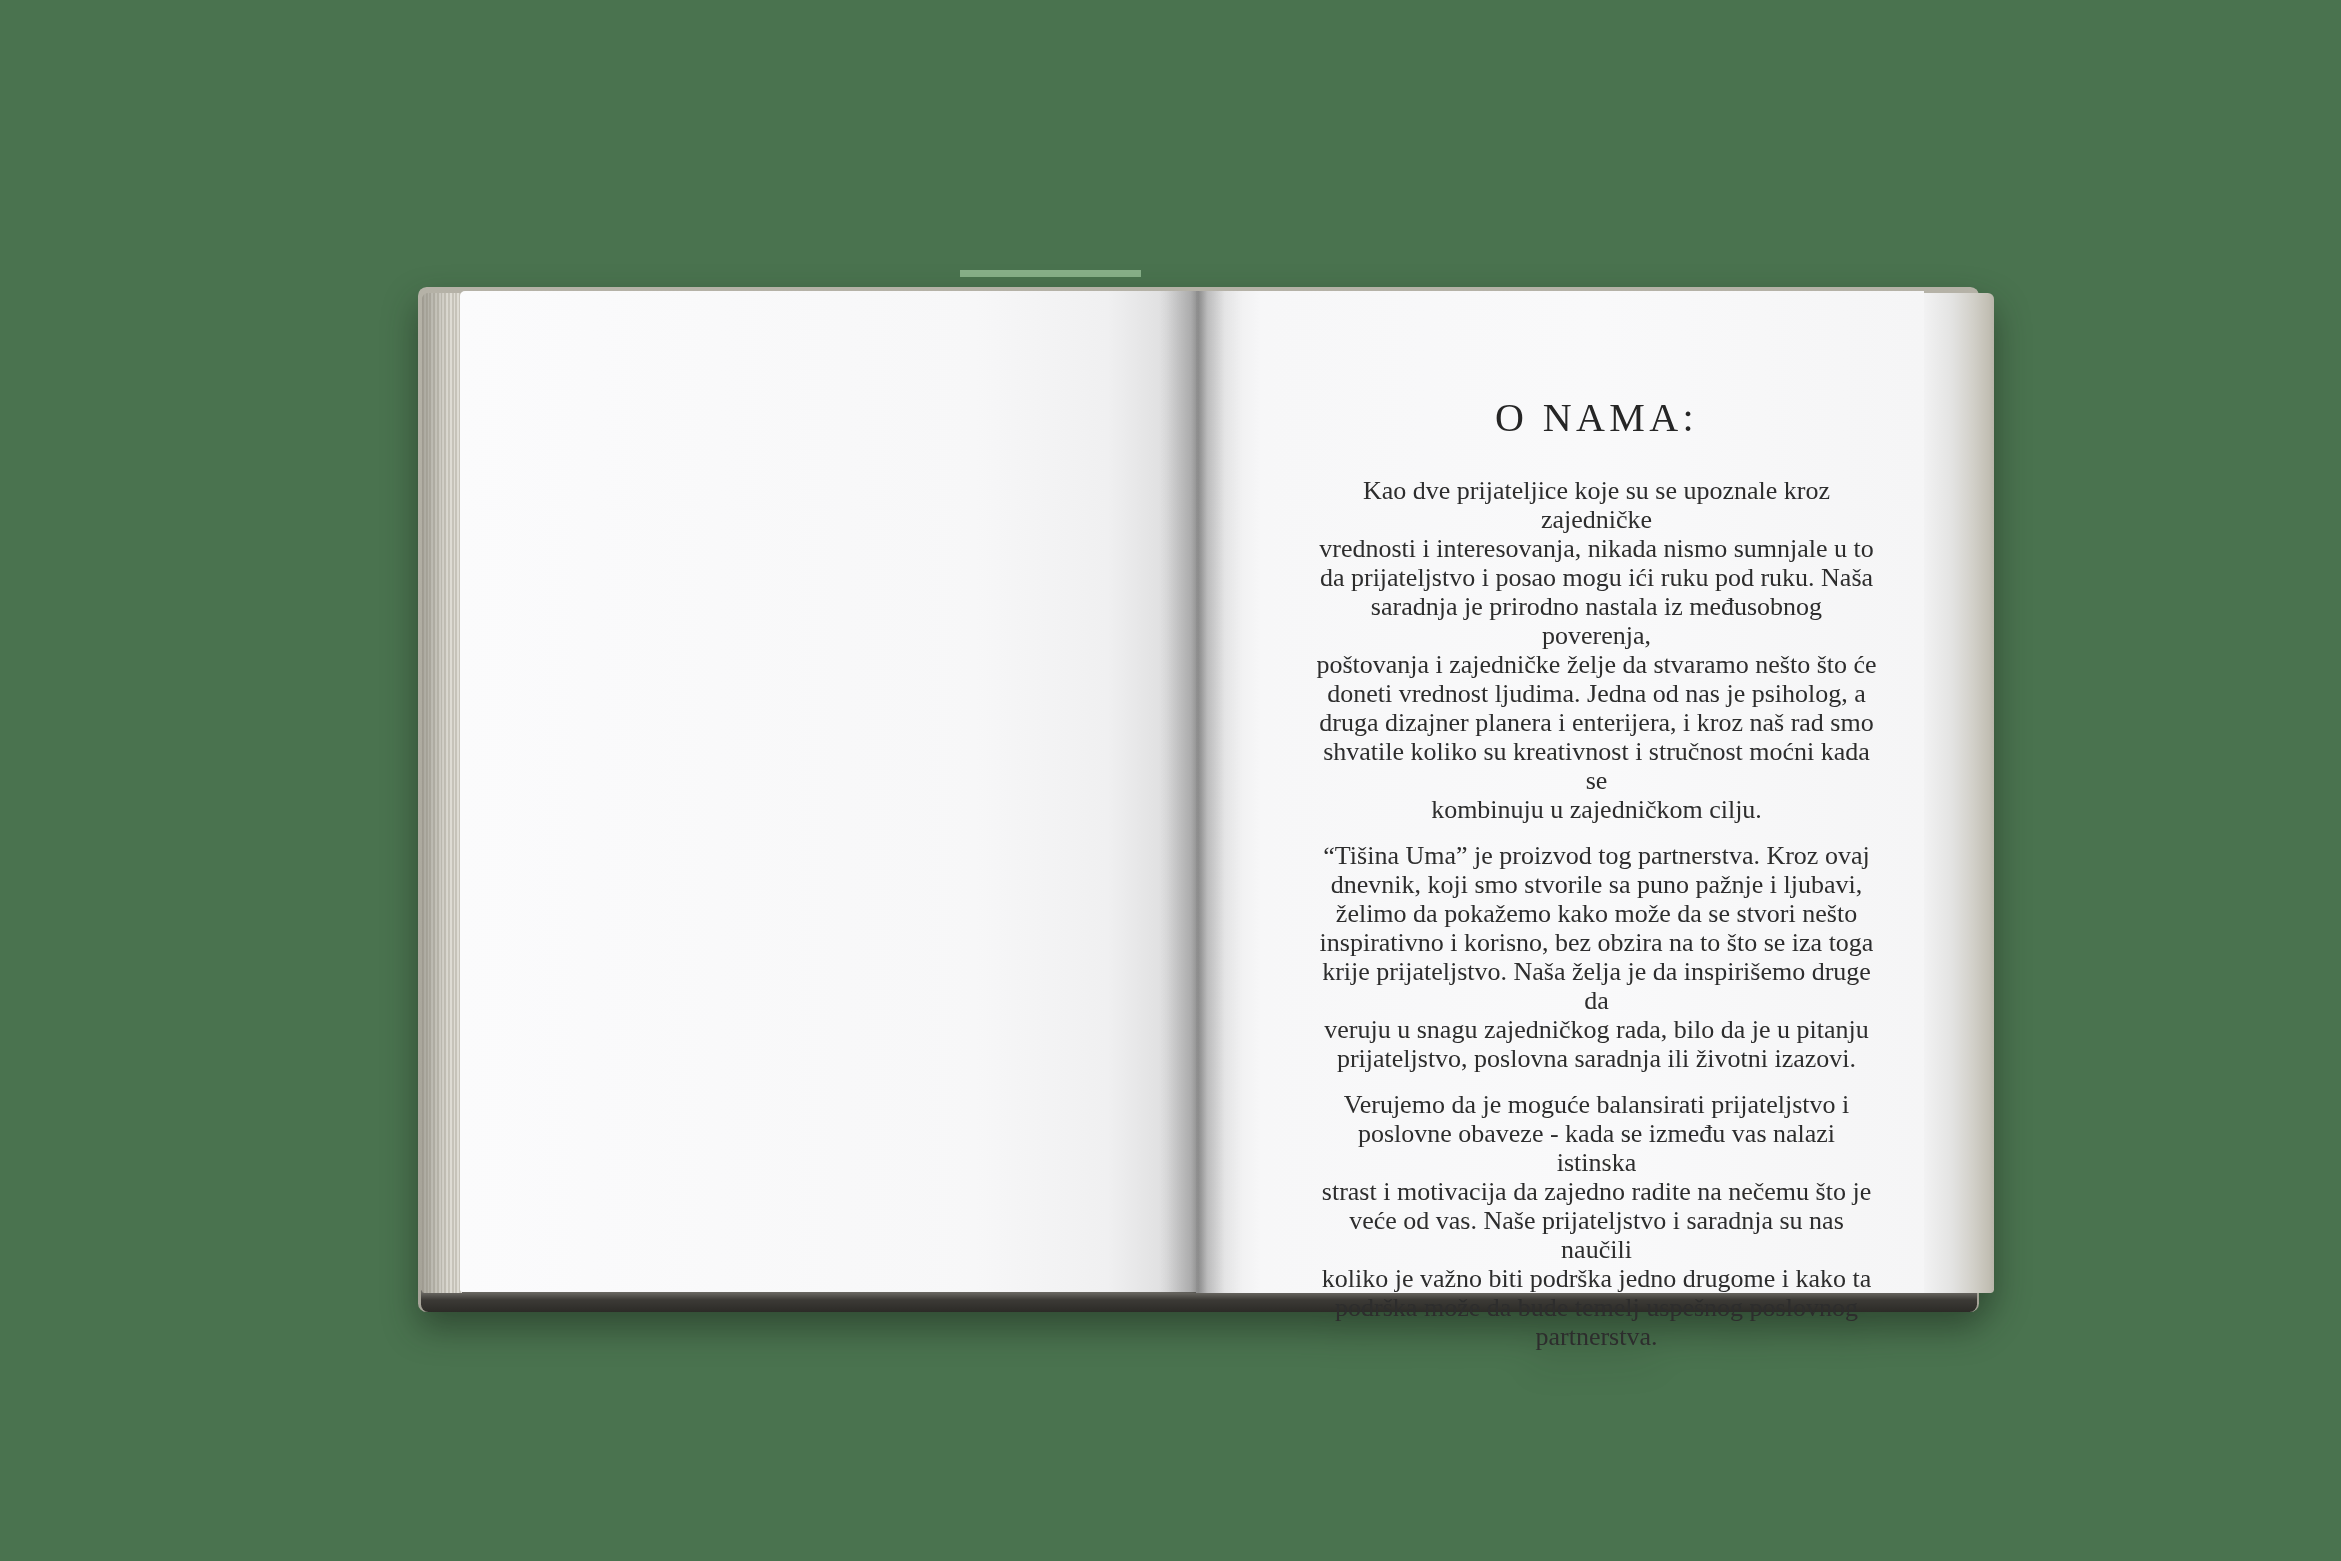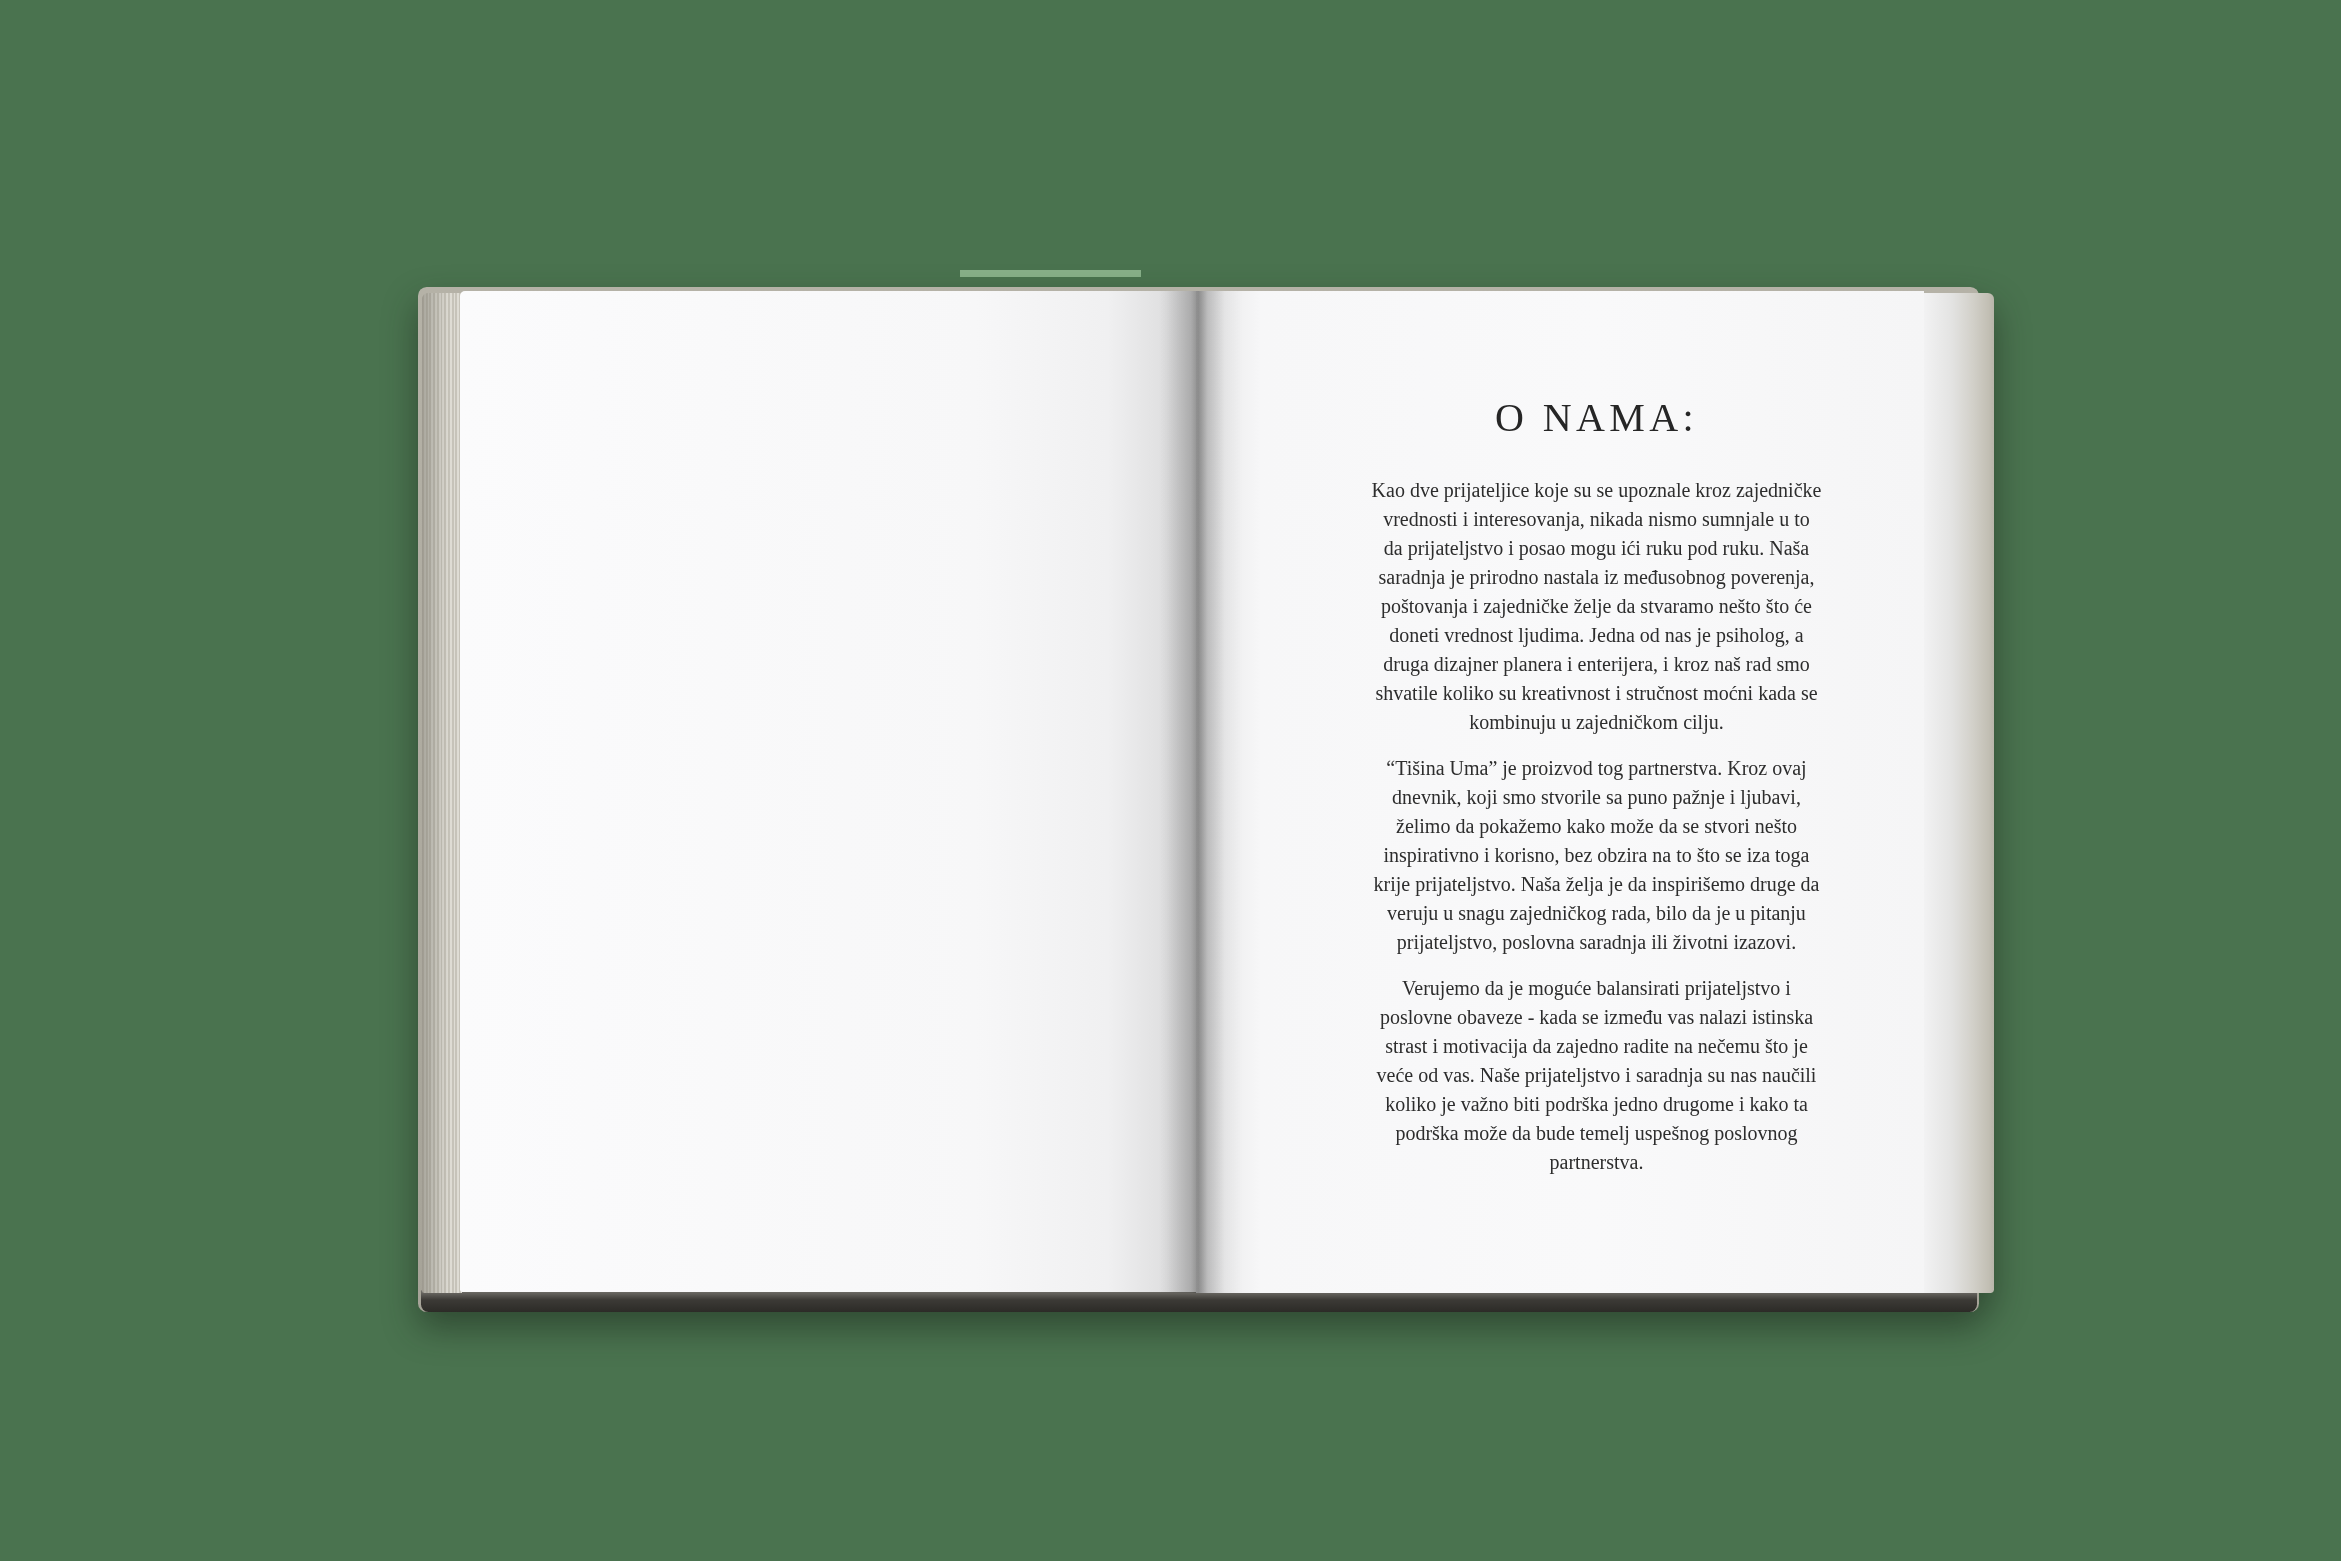--- a/index.html
+++ b/index.html
@@ -107,21 +107,21 @@
     color: var(--text, #2d2d2d);
   }
   .title {
     font-size: 40px;
     font-weight: normal;
     letter-spacing: 4.4px;
     color: #262626;
     margin-bottom: 35px;
   }
   .content p {
-    font-size: 20px;
+    font-size: 26px;
     line-height: 29px;
     white-space: pre-line;
     margin-bottom: 17px;
   }
 </style>
 </head>
 <body>
 
 <div class="top-highlight"></div>
 

